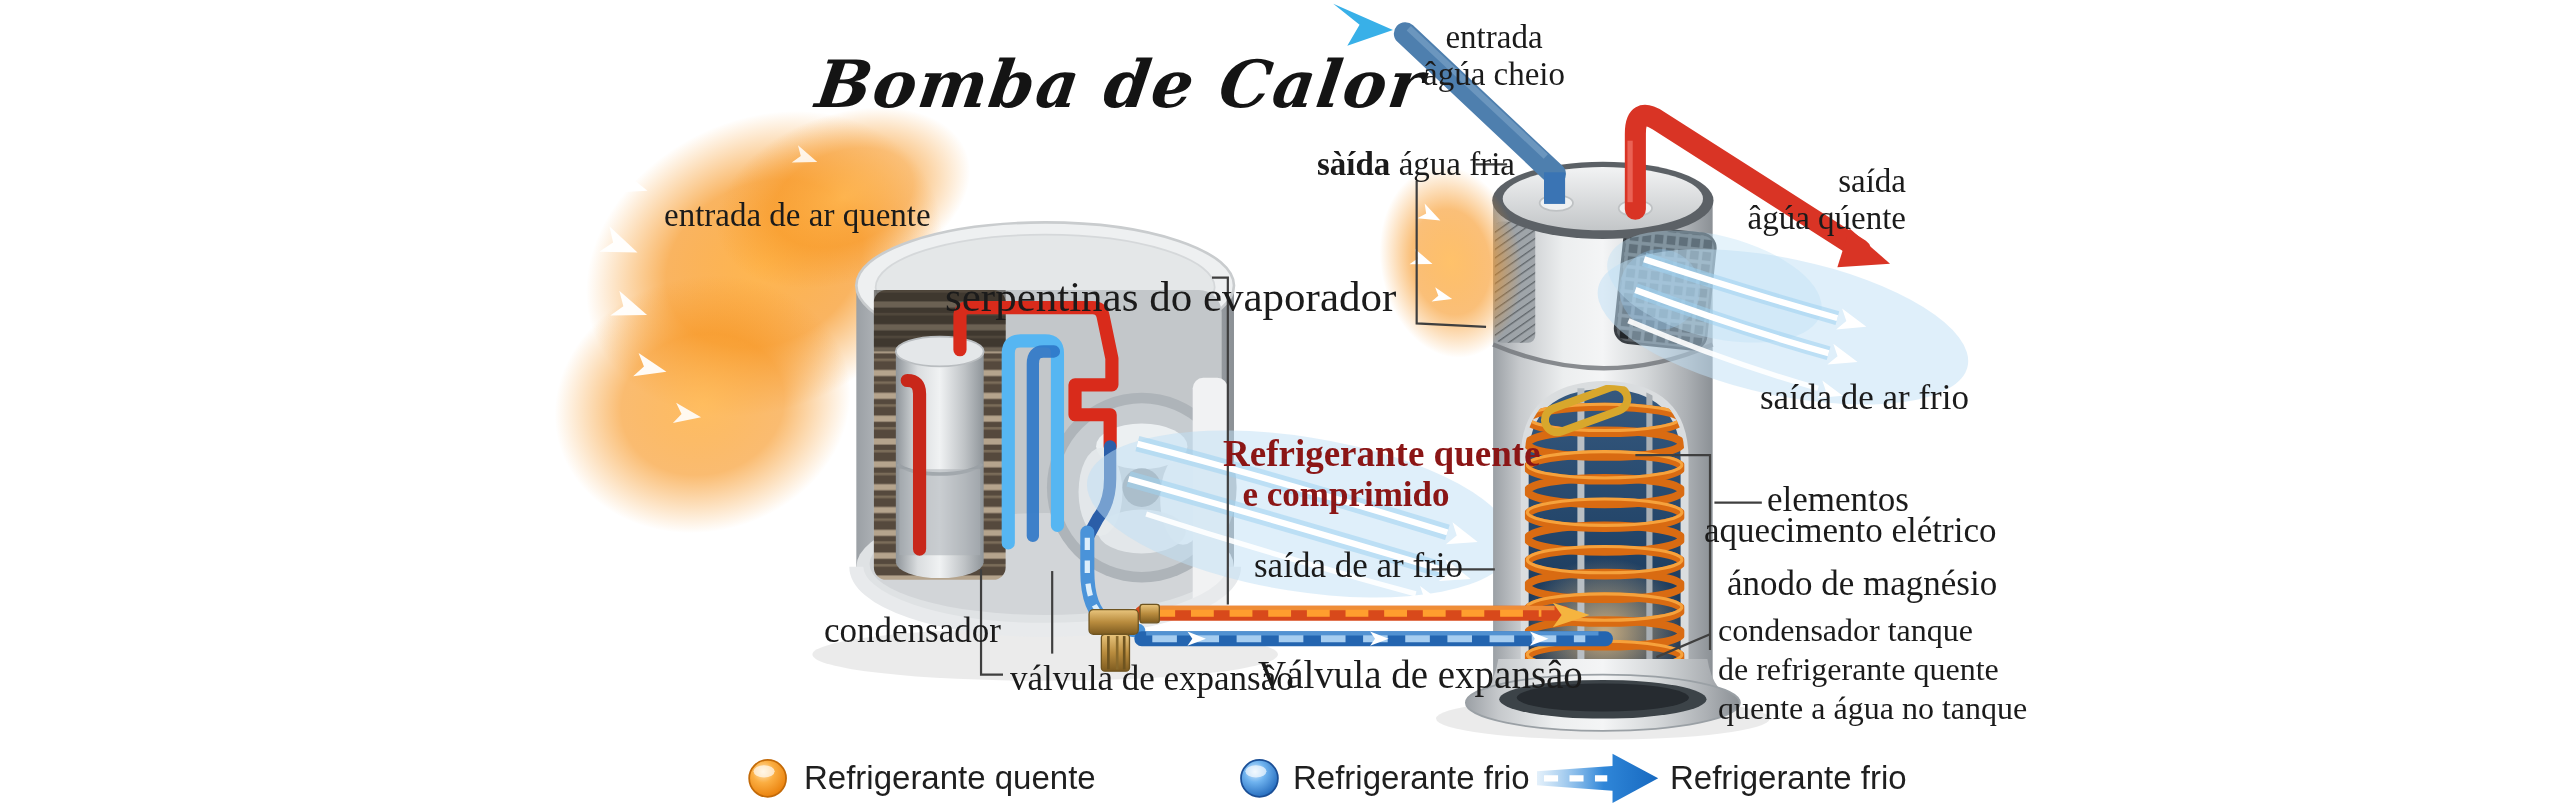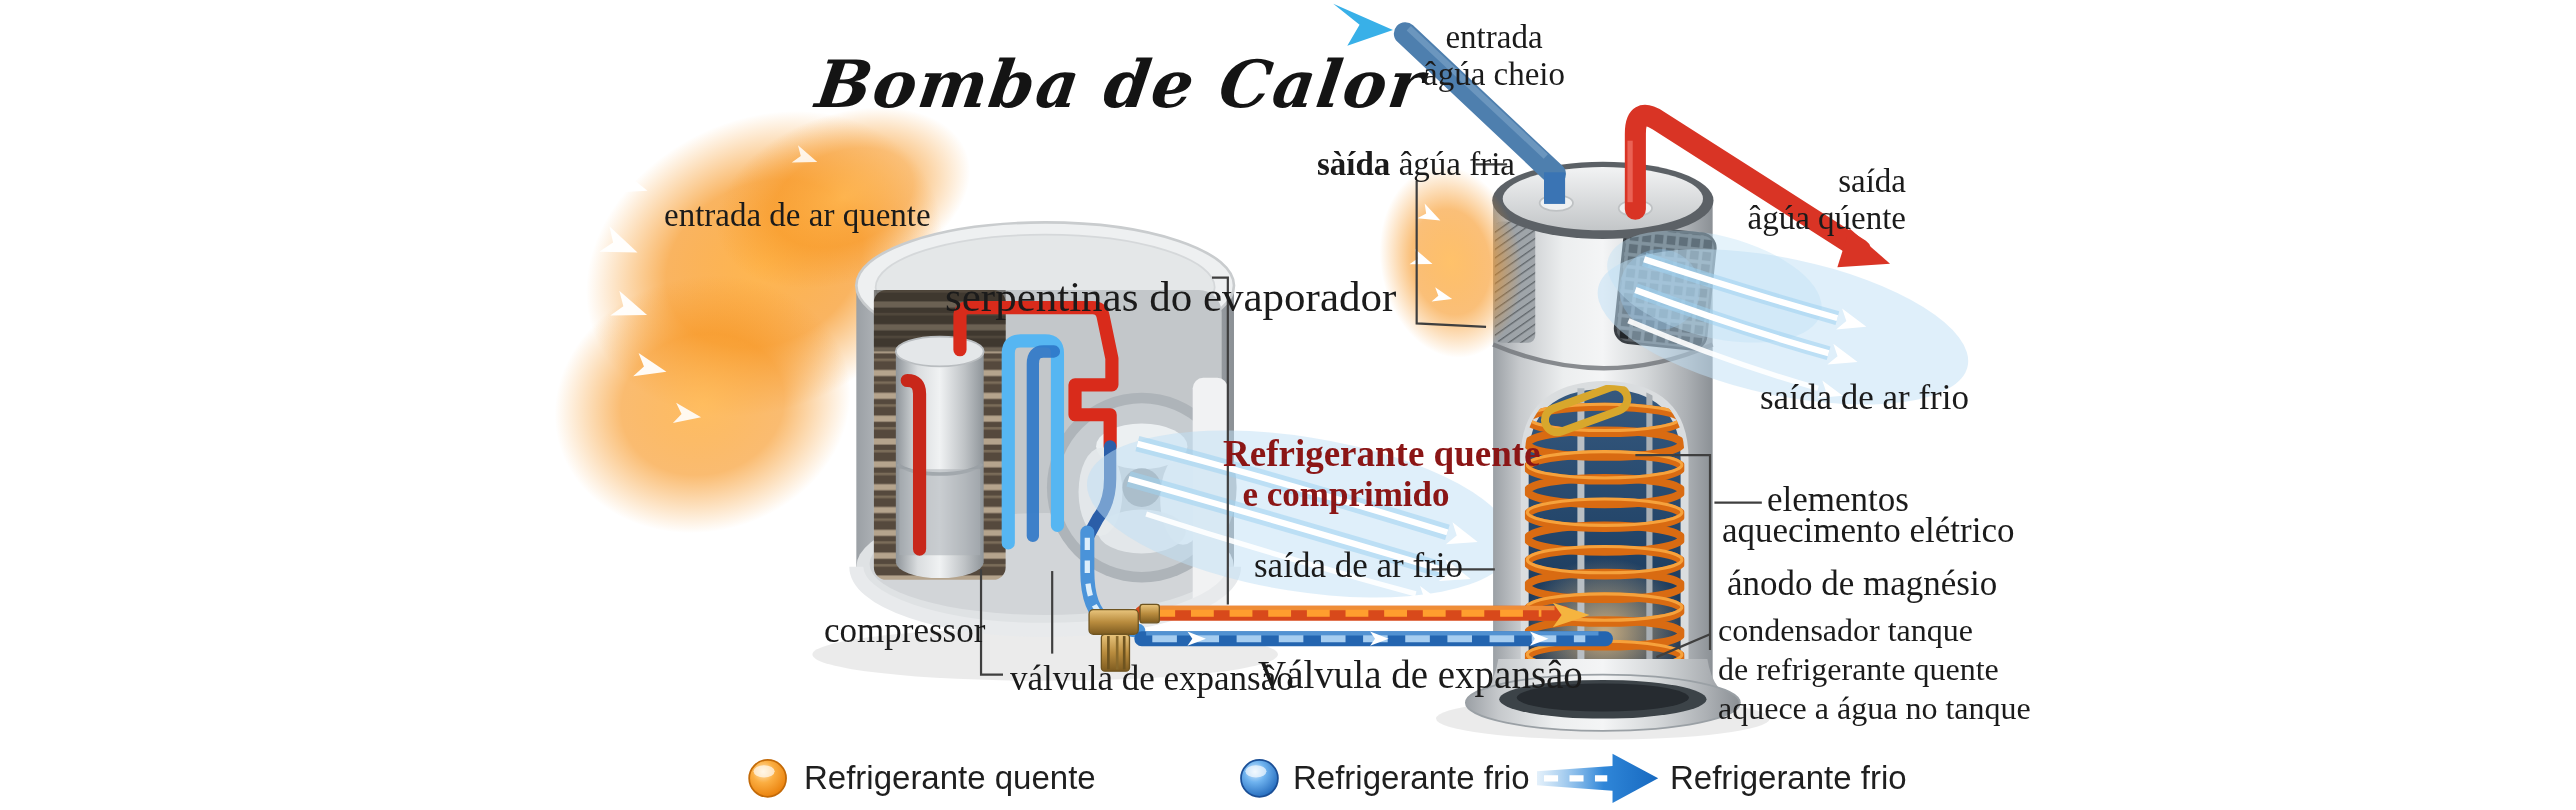--- a/index.html
+++ b/index.html
@@ -318,50 +318,50 @@
 
   <div class="lbl" style="left:664px;top:197px;font-size:33px;">entrada de ar quente</div>
   <div class="lbl" style="left:945px;top:272px;font-size:43px;">serpentinas do evaporador</div>
 
   <div class="lbl ctr" style="left:1223px;top:432px;width:246px;">
     <div class="darkred b" style="font-size:37px;">Refrigerante quente</div>
     <div class="darkred" style="font-size:35px;font-weight:600;">e comprimido</div>
   </div>
 
   <div class="lbl" style="left:1254px;top:546px;font-size:35px;">saída de ar frio</div>
-  <div class="lbl" style="left:824px;top:611px;font-size:35px;">compressor</div>
+  <div class="lbl" style="left:824px;top:611px;font-size:35px;">condensador</div>
   <div class="lbl" style="left:1010px;top:659px;font-size:35px;">válvula de expansâo</div>
   <div class="lbl" style="left:1258px;top:652px;font-size:39px;">Válvula de expansâo</div>
 
   <div class="lbl" style="left:1423px;top:19.3px;font-size:33px;line-height:1.12;text-align:center;">
     <div>entrada</div>
     <div>âgúa cheio</div>
   </div>
 
   <div class="lbl" style="left:1317px;top:146px;font-size:33px;">
     <span class="b">sàída</span><span> </span>
-    <span>âgúa fria</span>
+    <span>água fria</span>
   </div>
 
   <div class="lbl ctr" style="left:1730px;top:163px;width:176px;font-size:33px;line-height:1.12;text-align:right;">
     <div>saída</div>
     <div>âgúa qúente</div>
   </div>
 
   <div class="lbl" style="left:1760px;top:378px;font-size:35px;">saída de ar frio</div>
 
   <div class="lbl" style="left:1767px;top:480px;font-size:35px;">elementos</div>
-  <div class="lbl" style="left:1704px;top:511px;font-size:35px;margin-left:18px;">aquecimento elétrico</div>
+  <div class="lbl" style="left:1704px;top:511px;font-size:35px;">aquecimento elétrico</div>
 
   <div class="lbl" style="left:1727px;top:564px;font-size:35px;">ánodo de magnésio</div>
 
   <div class="lbl" style="left:1718px;top:611px;font-size:32px;line-height:1.22;">
     <div>condensador tanque</div>
     <div>de refrigerante quente</div>
-    <div>aquece a água no tanque</div>
+    <div>quente a água no tanque</div>
   </div>
 
   <div class="lbl sans" style="left:804px;top:759px;font-size:33px;color:#1f1f1f;">Refrigerante quente</div>
   <div class="lbl sans" style="left:1293px;top:759px;font-size:33px;color:#1f1f1f;">Refrigerante frio</div>
   <div class="lbl sans" style="left:1670px;top:759px;font-size:33px;color:#1f1f1f;">Refrigerante frio</div>
 
 </div>
 
 
 </body></html>

